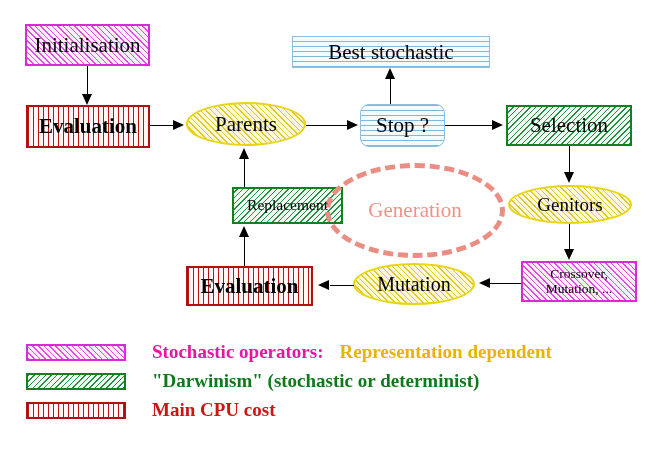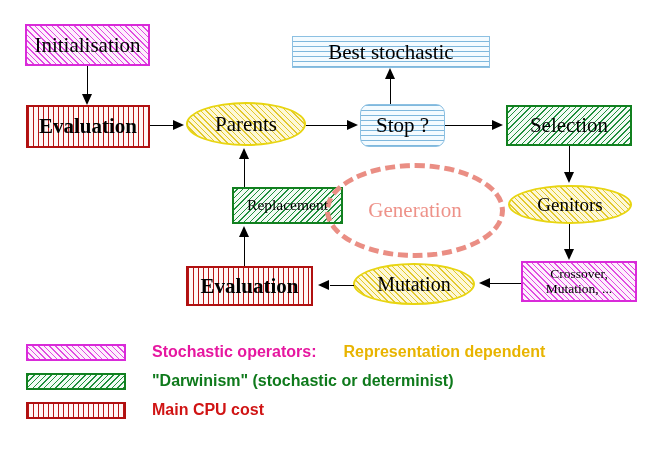--- a/index.html
+++ b/index.html
@@ -65,22 +65,22 @@
             border-bottom:11px solid #000;}
   .arrow.right{border-top:5px solid transparent;border-bottom:5px solid transparent;
                border-left:11px solid #000;}
   .arrow.left{border-top:5px solid transparent;border-bottom:5px solid transparent;
               border-right:11px solid #000;}
 
   
   #legend{position:absolute;left:0;top:330px;width:662px;height:141px;}
   .lg-row{position:absolute;left:26px;height:20px;display:flex;align-items:center;}
   .lg-sw{width:100px;height:17px;box-sizing:border-box;flex:0 0 auto;}
-  .lg-text{margin-left:26px;font-size:16px;white-space:nowrap;
-           font-family:Liberation Sans, sans-serif;font-weight:bold;}
+  .lg-text{margin-left:26px;font-size:19px;white-space:nowrap;
+           font-family:Liberation Serif, serif;font-weight:bold;}
   .lg-sw.pat-blue{border:1px solid #8cc0e2;}
 </style>
 </head>
 <body>
 
 <div id="canvas">
 
   <div class="node pat-magenta" style="left:25px;top:24px;width:125px;height:42px;font-size:21px;">
     <span class="lbl">Initialisation</span>
   </div>
@@ -161,21 +161,21 @@
   <div class="arrow up" style="left:239px;top:226px;"></div>
 
   <div class="line" style="left:244px;top:158px;width:1px;height:29px;"></div>
   <div class="arrow up" style="left:239px;top:148px;"></div>
 
   <div id="legend">
 
     <div class="lg-row" style="top:12px;">
       <span class="lg-sw pat-magenta"></span>
       <span class="lg-text" style="color:#e617a0;">Stochastic operators:</span>
-      <span class="lg-text" style="color:#e8b400;margin-left:27px;">Representation dependent</span>
+      <span class="lg-text" style="color:#e8b400;margin-left:16px;">Representation dependent</span>
     </div>
 
     <div class="lg-row" style="top:41px;">
       <span class="lg-sw pat-green"></span>
       <span class="lg-text" style="color:#0f7a1c;">"Darwinism" (stochastic or determinist)</span>
     </div>
 
     <div class="lg-row" style="top:70px;">
       <span class="lg-sw pat-red"></span>
       <span class="lg-text" style="color:#d01414;">Main CPU cost</span>

